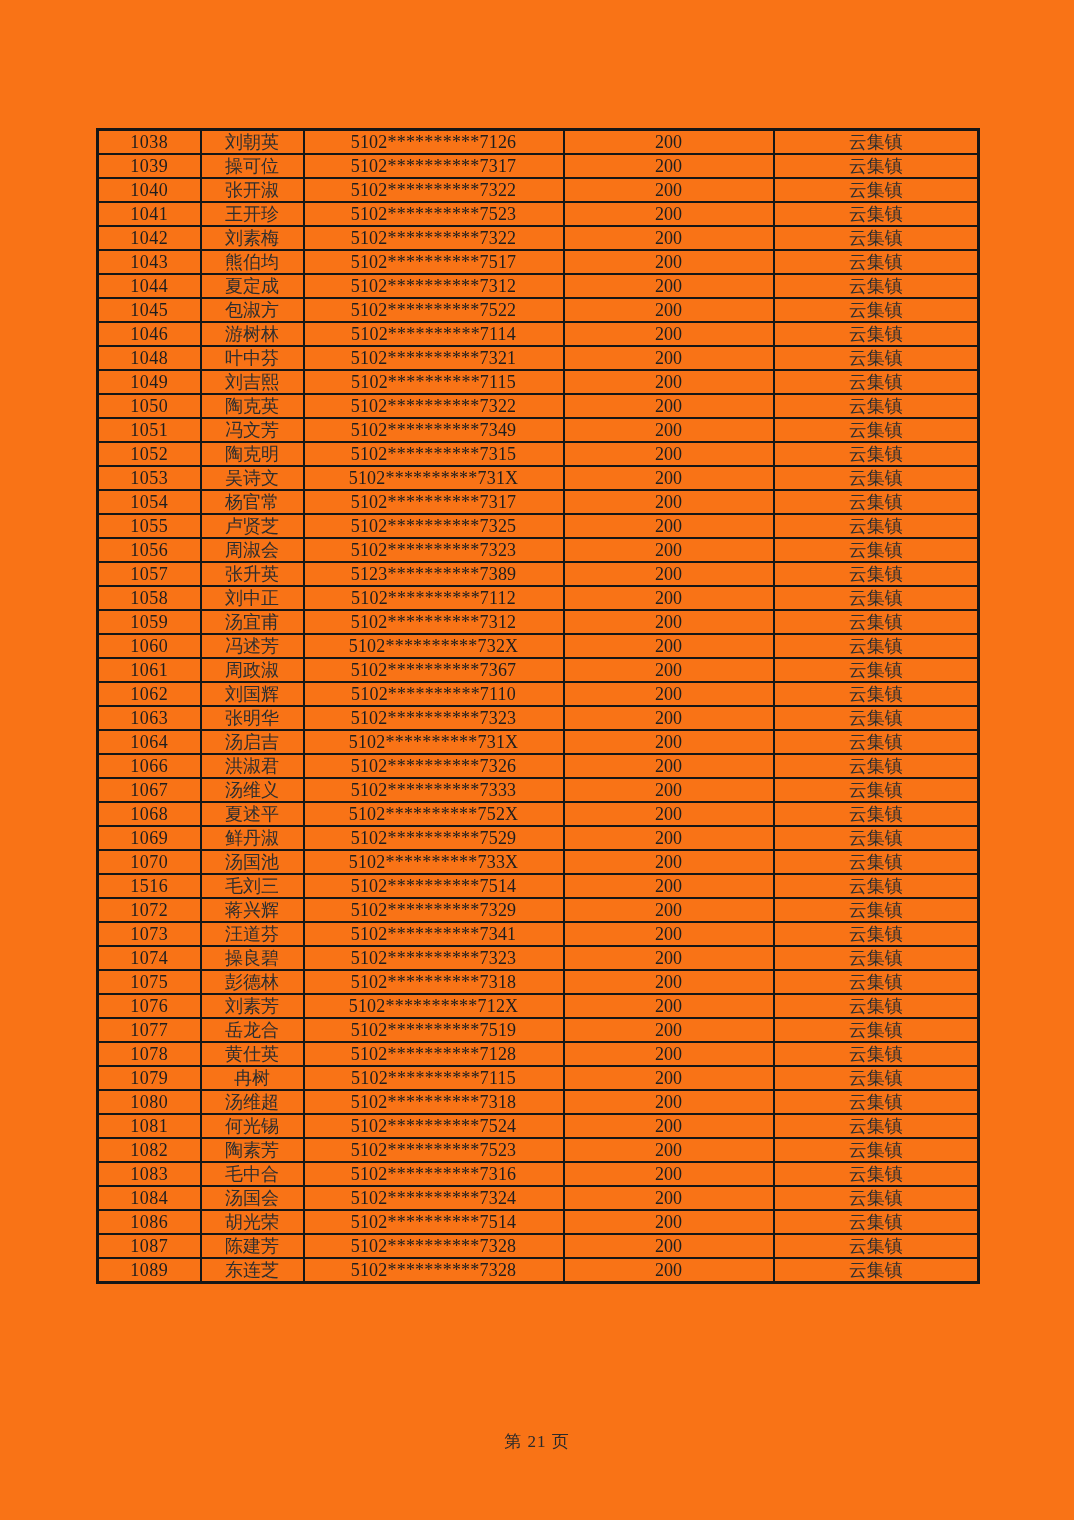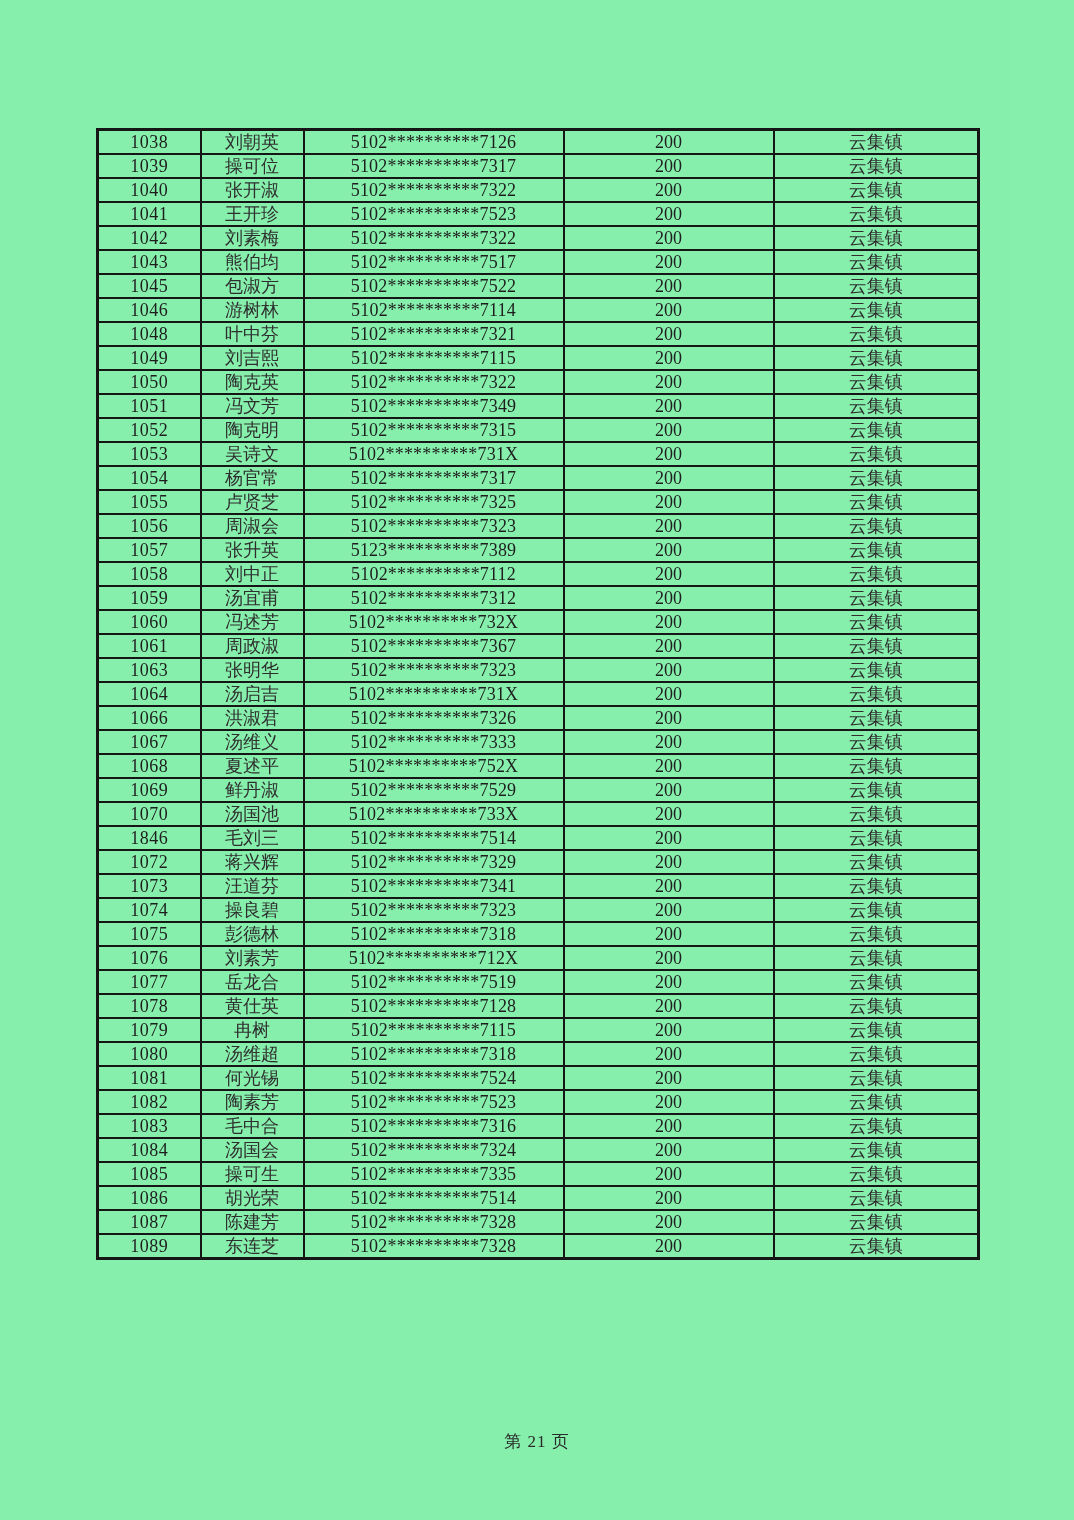--- a/index.html
+++ b/index.html
@@ -11,21 +11,21 @@
     position: relative;
     width: 1074px;
     height: 1520px;
     font-family: "Liberation Serif", "DejaVu Serif", serif;
     color: #1c1c1c;
     overflow: hidden;
   }
   .page {
     position: absolute;
     inset: 0;
-    background: #86efac;
+    background: #f97316;
   }
   table.roster {
     position: absolute;
     left: 96px;
     top: 128px;
     width: 881px;
     border-collapse: collapse;
     table-layout: fixed;
     border: 3px solid #161616;
   }
@@ -115,20 +115,27 @@
           <td class="cell-town">云集镇</td>
         </tr>
         <tr>
           <td class="cell-no">1043</td>
           <td class="cell-name">熊伯均</td>
           <td class="cell-id">5102**********7517</td>
           <td class="cell-amount">200</td>
           <td class="cell-town">云集镇</td>
         </tr>
         <tr>
+          <td class="cell-no">1044</td>
+          <td class="cell-name">夏定成</td>
+          <td class="cell-id">5102**********7312</td>
+          <td class="cell-amount">200</td>
+          <td class="cell-town">云集镇</td>
+        </tr>
+        <tr>
           <td class="cell-no">1045</td>
           <td class="cell-name">包淑方</td>
           <td class="cell-id">5102**********7522</td>
           <td class="cell-amount">200</td>
           <td class="cell-town">云集镇</td>
         </tr>
         <tr>
           <td class="cell-no">1046</td>
           <td class="cell-name">游树林</td>
           <td class="cell-id">5102**********7114</td>
@@ -227,20 +234,27 @@
           <td class="cell-town">云集镇</td>
         </tr>
         <tr>
           <td class="cell-no">1061</td>
           <td class="cell-name">周政淑</td>
           <td class="cell-id">5102**********7367</td>
           <td class="cell-amount">200</td>
           <td class="cell-town">云集镇</td>
         </tr>
         <tr>
+          <td class="cell-no">1062</td>
+          <td class="cell-name">刘国辉</td>
+          <td class="cell-id">5102**********7110</td>
+          <td class="cell-amount">200</td>
+          <td class="cell-town">云集镇</td>
+        </tr>
+        <tr>
           <td class="cell-no">1063</td>
           <td class="cell-name">张明华</td>
           <td class="cell-id">5102**********7323</td>
           <td class="cell-amount">200</td>
           <td class="cell-town">云集镇</td>
         </tr>
         <tr>
           <td class="cell-no">1064</td>
           <td class="cell-name">汤启吉</td>
           <td class="cell-id">5102**********731X</td>
@@ -276,21 +290,21 @@
           <td class="cell-town">云集镇</td>
         </tr>
         <tr>
           <td class="cell-no">1070</td>
           <td class="cell-name">汤国池</td>
           <td class="cell-id">5102**********733X</td>
           <td class="cell-amount">200</td>
           <td class="cell-town">云集镇</td>
         </tr>
         <tr>
-          <td class="cell-no">1846</td>
+          <td class="cell-no">1516</td>
           <td class="cell-name">毛刘三</td>
           <td class="cell-id">5102**********7514</td>
           <td class="cell-amount">200</td>
           <td class="cell-town">云集镇</td>
         </tr>
         <tr>
           <td class="cell-no">1072</td>
           <td class="cell-name">蒋兴辉</td>
           <td class="cell-id">5102**********7329</td>
           <td class="cell-amount">200</td>
@@ -370,27 +384,20 @@
           <td class="cell-no">1083</td>
           <td class="cell-name">毛中合</td>
           <td class="cell-id">5102**********7316</td>
           <td class="cell-amount">200</td>
           <td class="cell-town">云集镇</td>
         </tr>
         <tr>
           <td class="cell-no">1084</td>
           <td class="cell-name">汤国会</td>
           <td class="cell-id">5102**********7324</td>
-          <td class="cell-amount">200</td>
-          <td class="cell-town">云集镇</td>
-        </tr>
-        <tr>
-          <td class="cell-no">1085</td>
-          <td class="cell-name">操可生</td>
-          <td class="cell-id">5102**********7335</td>
           <td class="cell-amount">200</td>
           <td class="cell-town">云集镇</td>
         </tr>
         <tr>
           <td class="cell-no">1086</td>
           <td class="cell-name">胡光荣</td>
           <td class="cell-id">5102**********7514</td>
           <td class="cell-amount">200</td>
           <td class="cell-town">云集镇</td>
         </tr>

